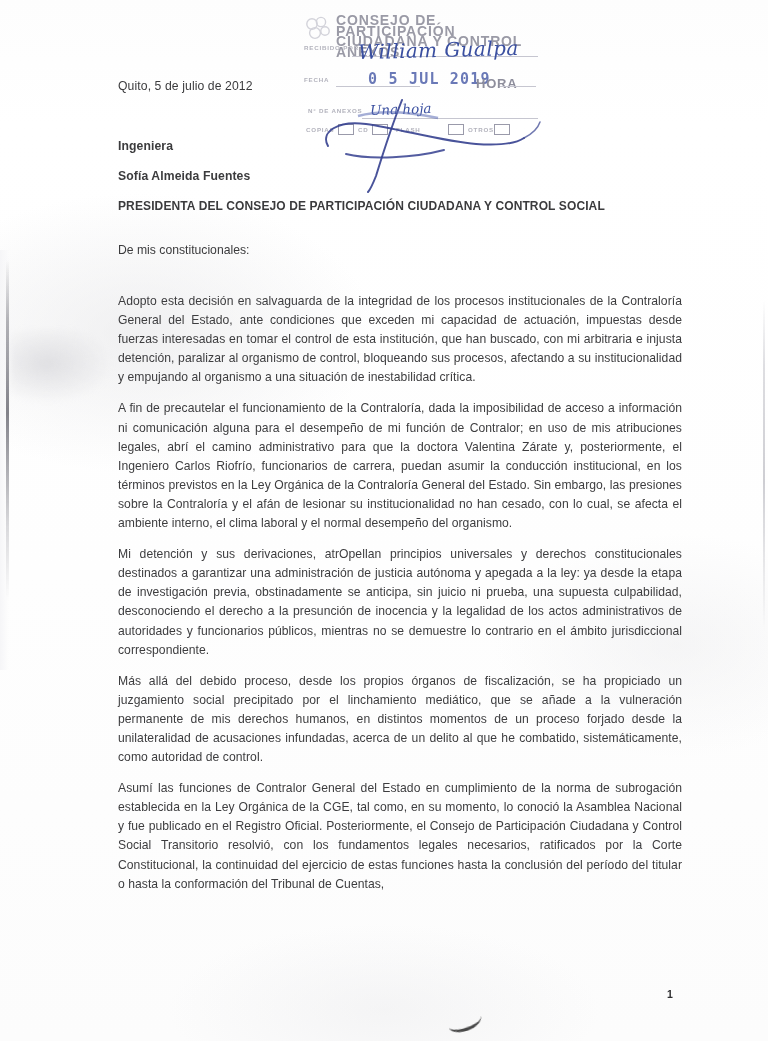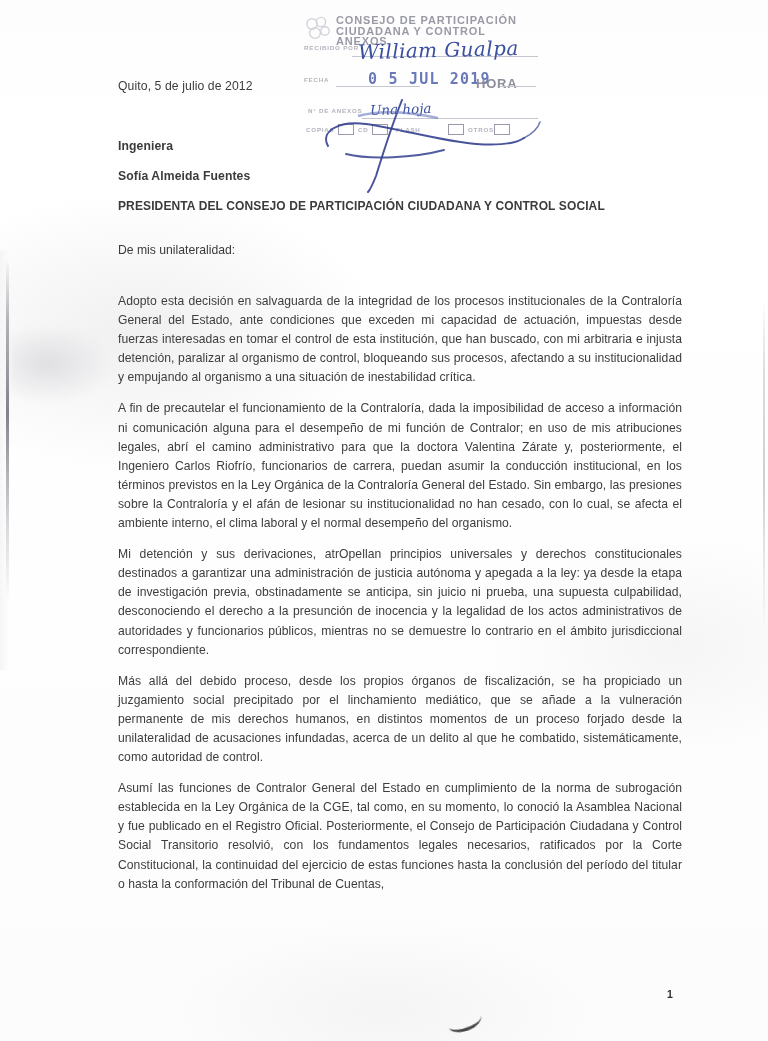--- a/index.html
+++ b/index.html
@@ -142,21 +142,21 @@
     top: 8px;
     width: 30px;
     height: 26px;
     opacity: 0.45;
   }
   .stamp-org {
     position: absolute;
     left: 36px;
     top: 7px;
     width: 200px;
-    font-size: 11px;
+    font-size: 14px;
     line-height: 10.6px;
     letter-spacing: 0.85px;
     color: #9a9aa6;
     font-weight: bold;
   }
   .stamp-row { position: absolute; }
   .stamp-lbl {
     font-size: 6.2px;
     letter-spacing: 0.8px;
     color: #b3b3bd;
@@ -279,21 +279,21 @@
   </svg>
 
   <div class="date-line">Quito, 5 de julio de 2012</div>
 
   <div class="addressee" style="top:139px;">
     <div class="ln">Ingeniera</div>
     <div class="ln">Sofía Almeida Fuentes</div>
     <div class="ln title">PRESIDENTA DEL CONSEJO DE PARTICIPACIÓN CIUDADANA Y CONTROL SOCIAL</div>
   </div>
 
-  <div class="salutation">De mis unilateralidad:</div>
+  <div class="salutation">De mis constitucionales:</div>
 
   <div class="body">
     <p>Adopto esta decisión en salvaguarda de la integridad de los procesos institucionales de la Contraloría General del Estado, ante condiciones que exceden mi capacidad de actuación, impuestas desde fuerzas interesadas en tomar el control de esta institución, que han buscado, con mi arbitraria e injusta detención, paralizar al organismo de control, bloqueando sus procesos, afectando a su institucionalidad y empujando al organismo a una situación de inestabilidad crítica.</p>
     <p>A fin de precautelar el funcionamiento de la Contraloría, dada la imposibilidad de acceso a información ni comunicación alguna para el desempeño de mi función de Contralor; en uso de mis atribuciones legales, abrí el camino administrativo para que la doctora Valentina Zárate y, posteriormente, el Ingeniero Carlos Riofrío, funcionarios de carrera, puedan asumir la conducción institucional, en los términos previstos en la Ley Orgánica de la Contraloría General del Estado. Sin embargo, las presiones sobre la Contraloría y el afán de lesionar su institucionalidad no han cesado, con lo cual, se afecta el ambiente interno, el clima laboral y el normal desempeño del organismo.</p>
     <p>Mi detención y sus derivaciones, atrOpellan principios universales y derechos constitucionales destinados a garantizar una administración de justicia autónoma y apegada a la ley: ya desde la etapa de investigación previa, obstinadamente se anticipa, sin juicio ni prueba, una supuesta culpabilidad, desconociendo el derecho a la presunción de inocencia y la legalidad de los actos administrativos de autoridades y funcionarios públicos, mientras no se demuestre lo contrario en el ámbito jurisdiccional correspondiente.</p>
     <p>Más allá del debido proceso, desde los propios órganos de fiscalización, se ha propiciado un juzgamiento social precipitado por el linchamiento mediático, que se añade a la vulneración permanente de mis derechos humanos, en distintos momentos de un proceso forjado desde la unilateralidad de acusaciones infundadas, acerca de un delito al que he combatido, sistemáticamente, como autoridad de control.</p>
     <p>Asumí las funciones de Contralor General del Estado en cumplimiento de la norma de subrogación establecida en la Ley Orgánica de la CGE, tal como, en su momento, lo conoció la Asamblea Nacional y fue publicado en el Registro Oficial. Posteriormente, el Consejo de Participación Ciudadana y Control Social Transitorio resolvió, con los fundamentos legales necesarios, ratificados por la Corte Constitucional, la continuidad del ejercicio de estas funciones hasta la conclusión del período del titular o hasta la conformación del Tribunal de Cuentas,</p>
   </div>
 
   <div class="page-number">1</div>

